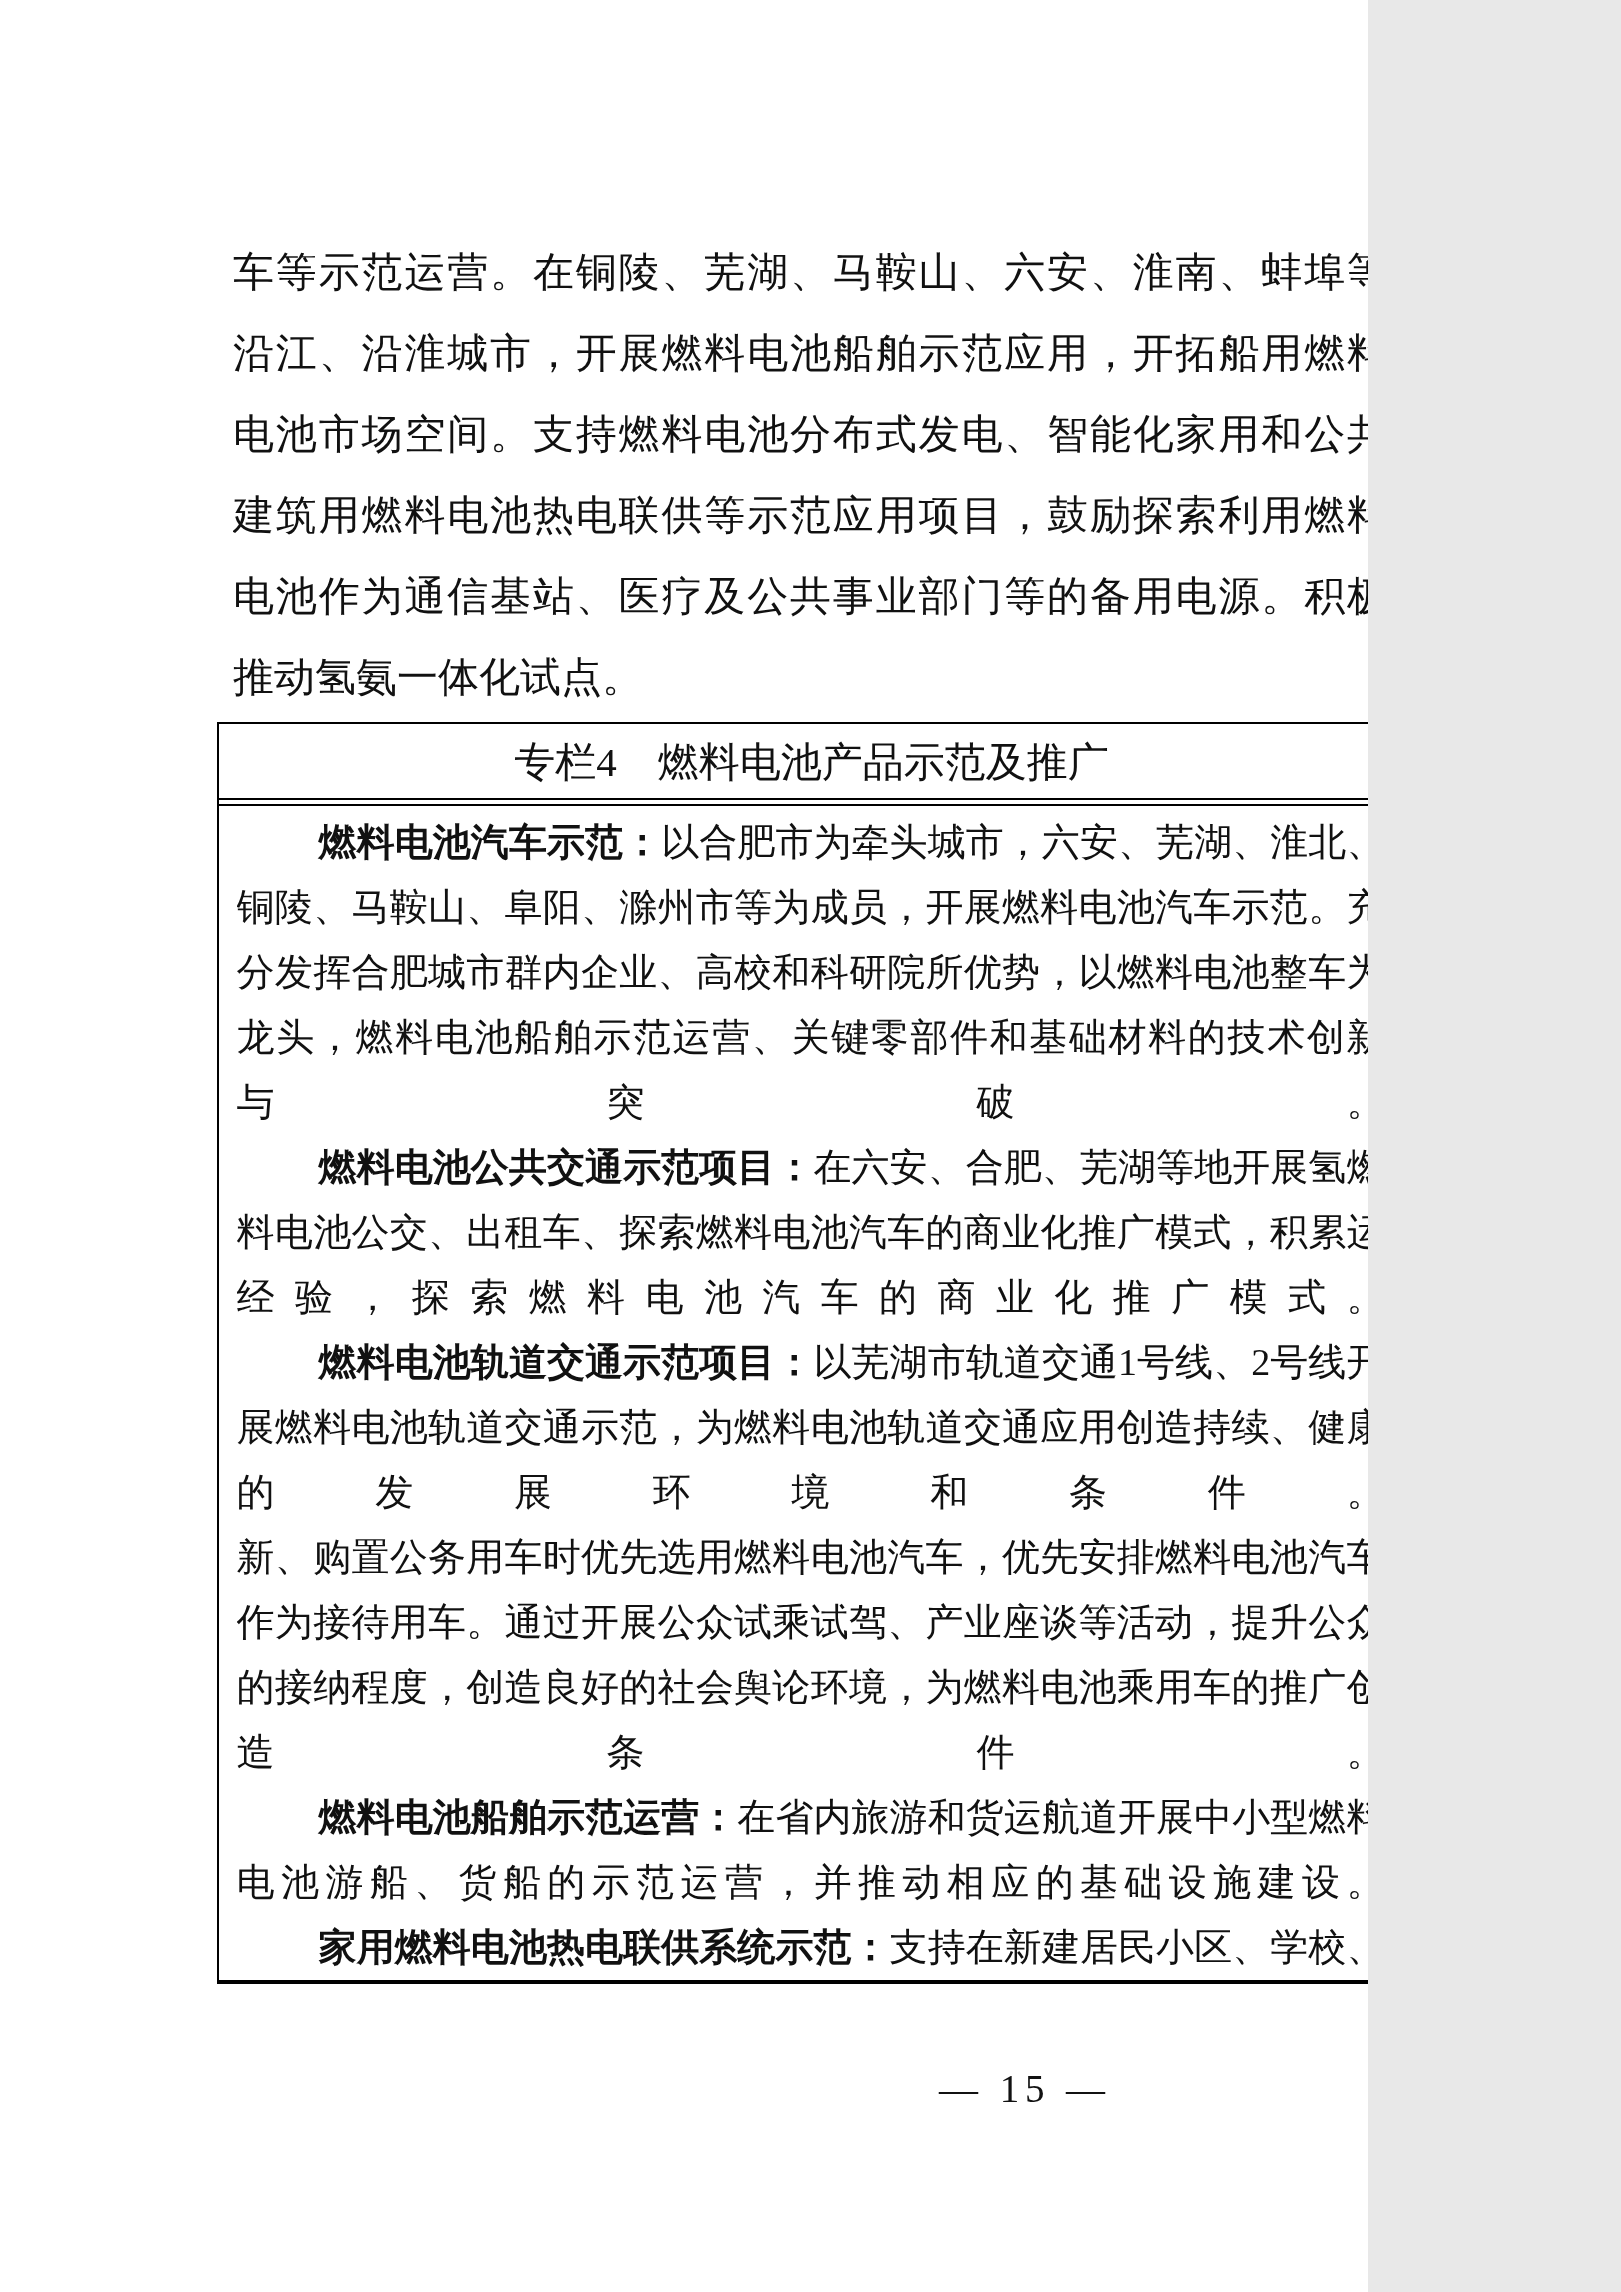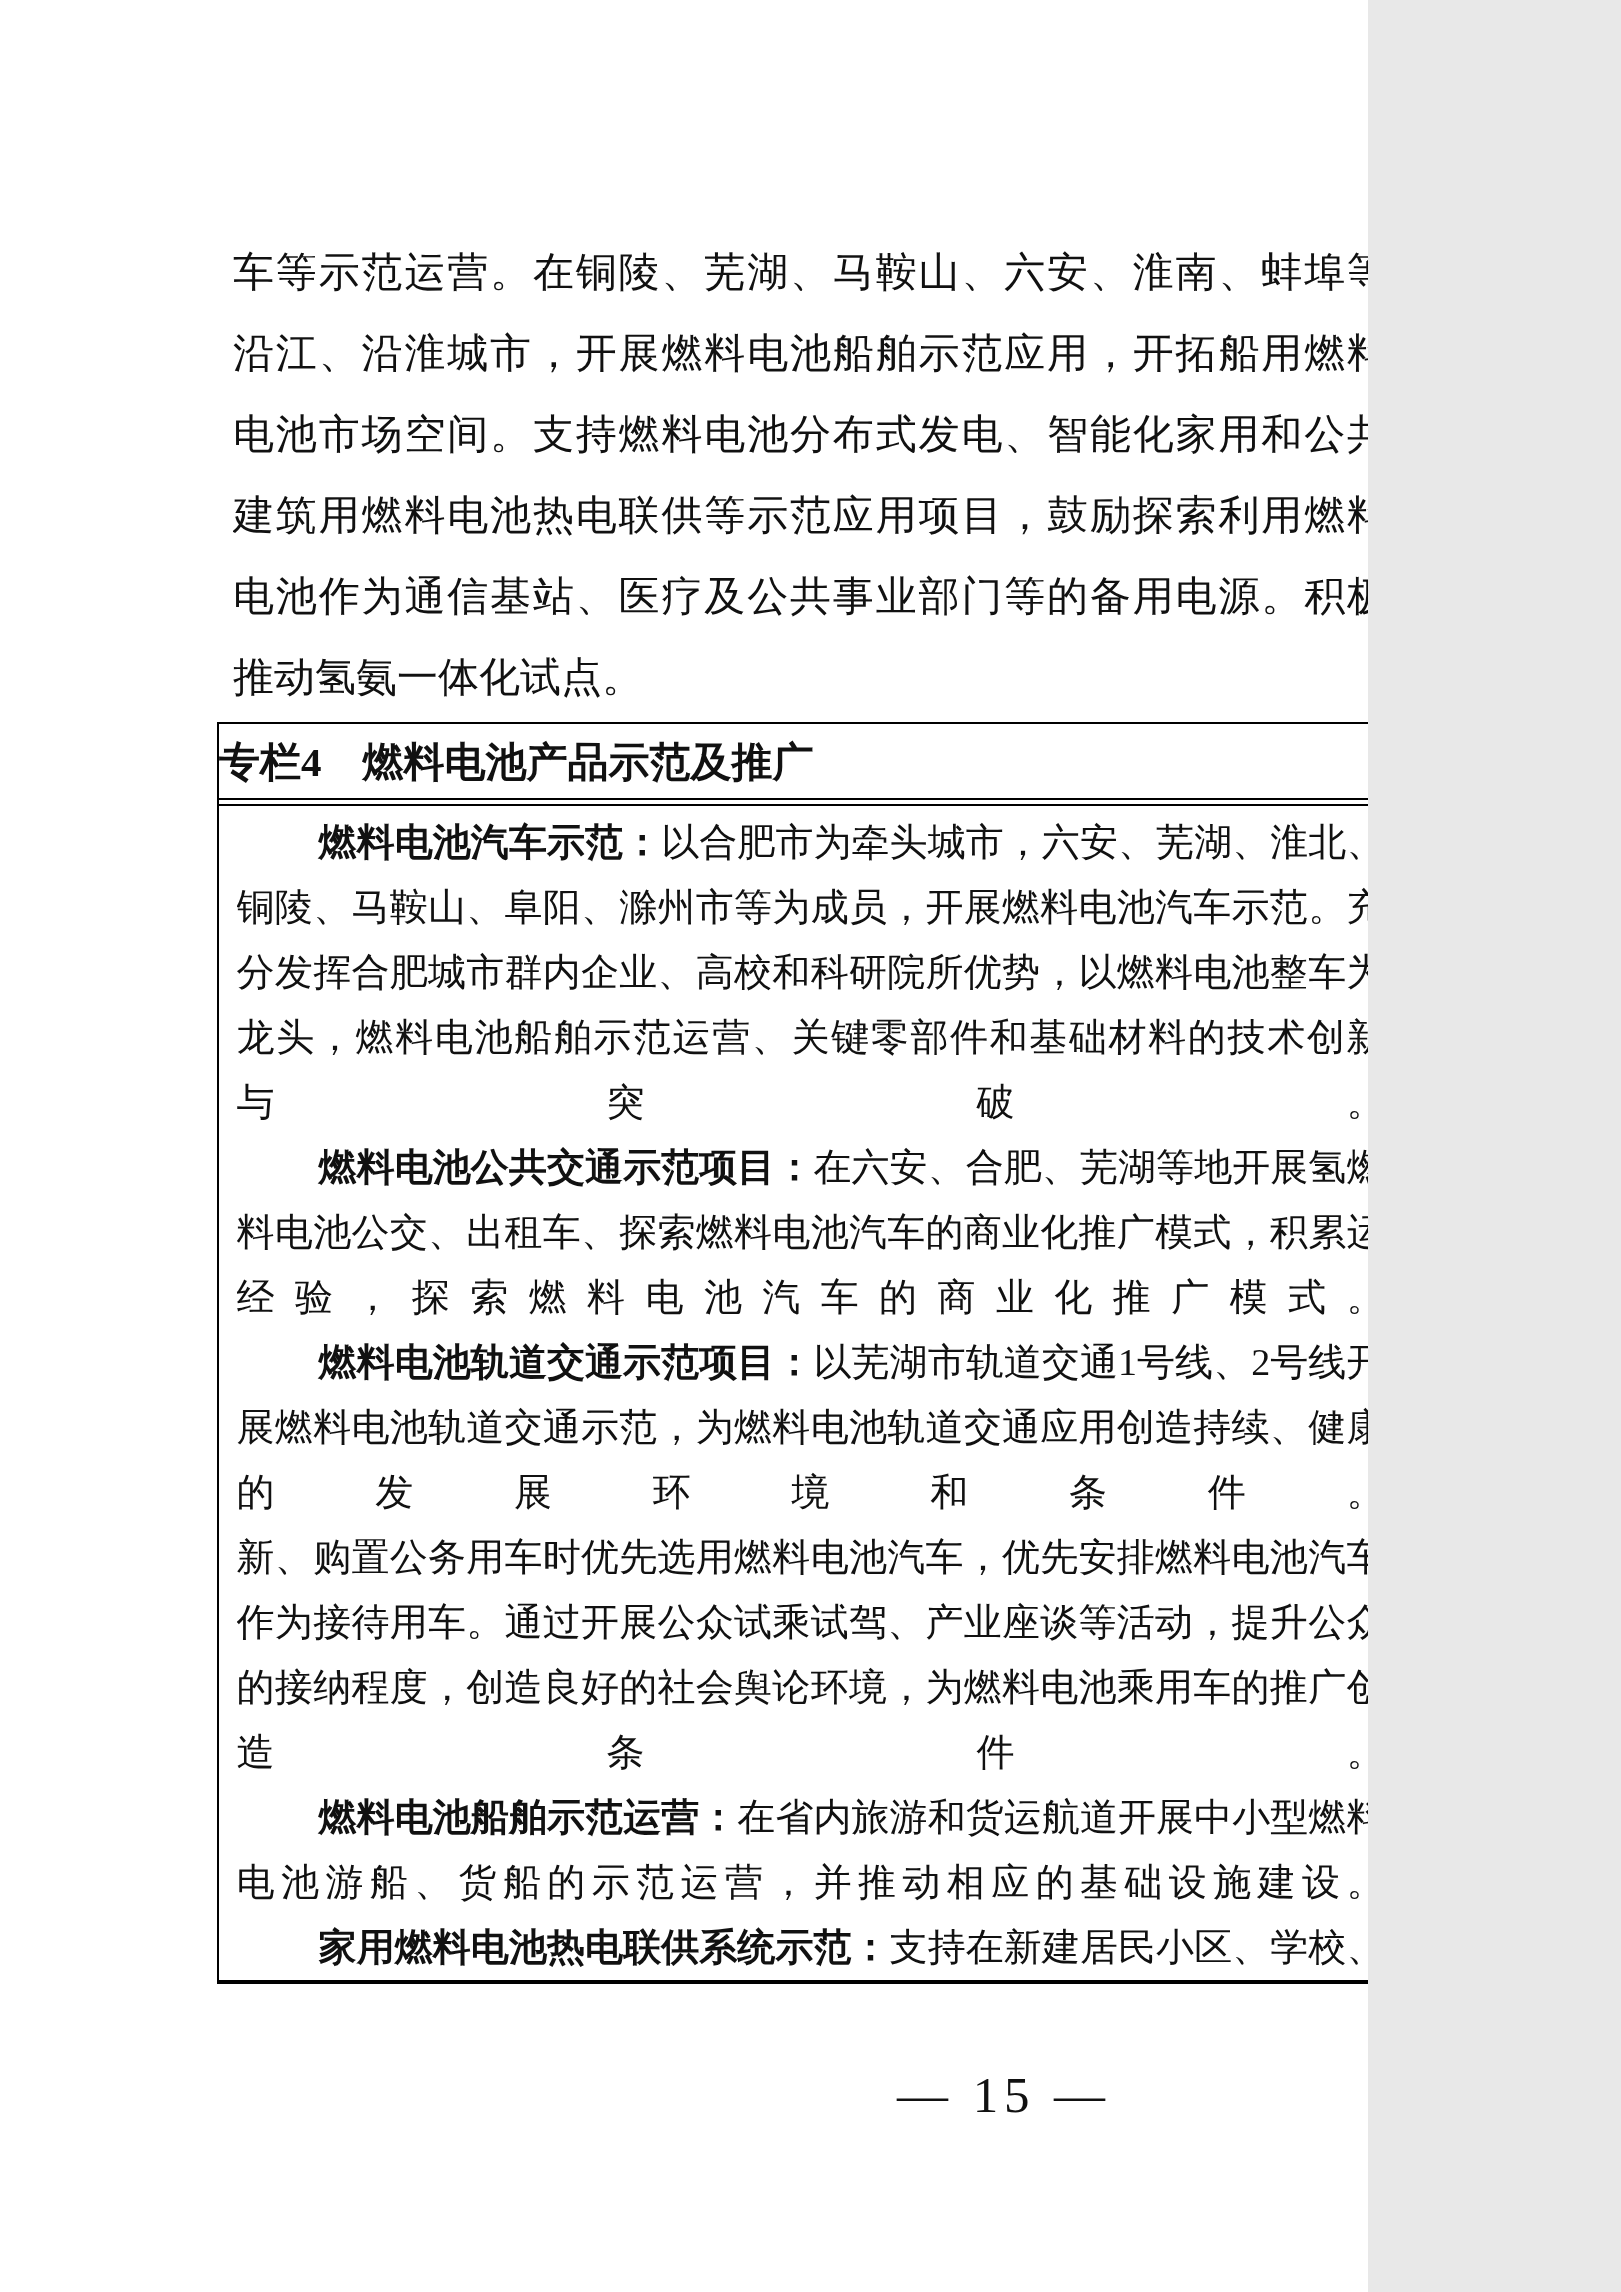--- a/index.html
+++ b/index.html
@@ -38,21 +38,22 @@
     left: 217px;
     top: 722px;
     width: 1189px;
     border: 2.9px solid #000000;
     border-bottom-width: 4.9px;
     background: #ffffff;
   }
   .box-title-row {
     height: 76px;
     line-height: 76px;
-    font-weight: bold;
+    text-align: center;
+    font-weight: normal;
     font-size: 41px;
     border-bottom: 2.9px solid #000000;
   }
   .box-sep {
     height: 5.9px;
     border-bottom: 2px solid #000000;
   }
   .box-body {
     padding: 3.9px 19.6px 0 17.6px;
     font-size: 38px;
@@ -64,21 +65,21 @@
     text-align: justify;
     text-align-last: justify;
   }
   .box-body .line.indent { text-indent: 82px; }
   .box-body .lead { font-weight: bold; }
   
   .page-number {
     position: absolute;
     top: 2066px;
     right: 257px;
-    font-size: 51px;
+    font-size: 39px;
     letter-spacing: 5.9px;
     color: #111111;
   }
 </style>
 </head>
 <body>
 
 <div class="page">
 
   <div class="intro" id="intro">

